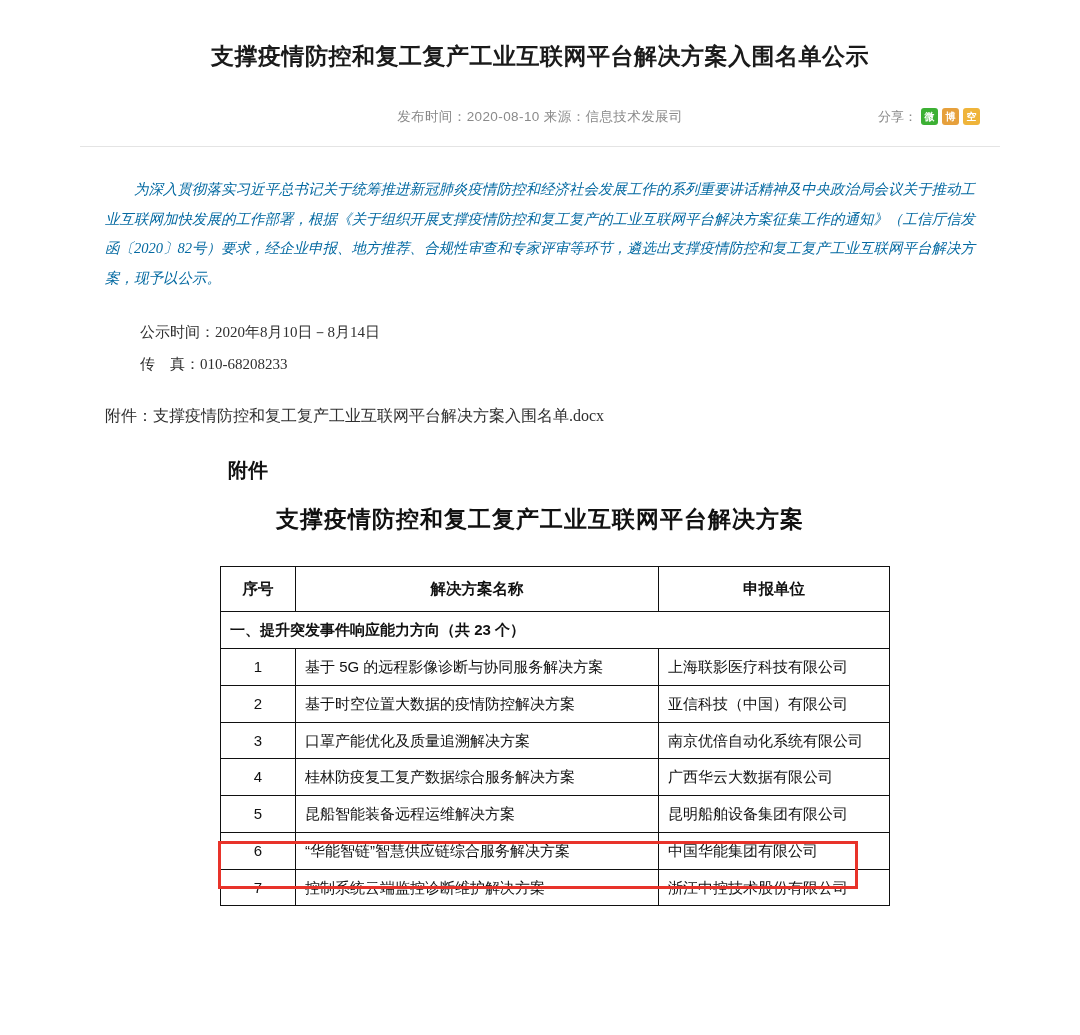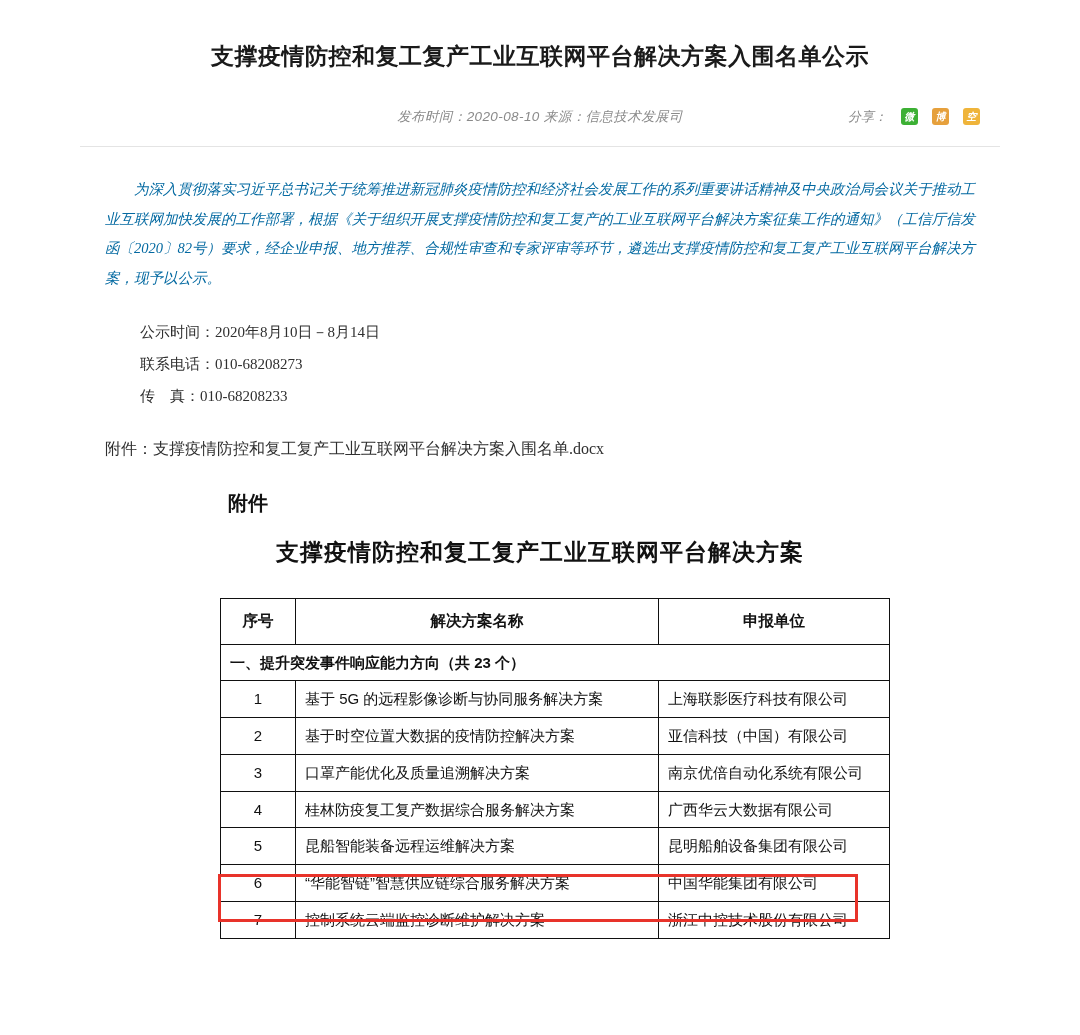--- a/index.html
+++ b/index.html
@@ -35,33 +35,32 @@
     font-family: "Liberation Sans", sans-serif;
   }
   .meta-row {
     margin-top: 34px;
     display: flex;
     align-items: center;
     justify-content: center;
     position: relative;
     font-size: 13.5px;
     color: #8a8a8a;
-    font-style: italic;
   }
   .meta-center {
     letter-spacing: 0.4px;
   }
   .meta-share {
     position: absolute;
     right: 60px;
     top: 50%;
     transform: translateY(-50%);
     display: flex;
     align-items: center;
-    gap: 14px;
+    gap: 4px;
     font-size: 13px;
     color: #8a8a8a;
   }
   .share-icon {
     display: inline-block;
     width: 17px;
     height: 17px;
     border-radius: 3px;
     position: relative;
     line-height: 17px;
@@ -191,21 +190,20 @@
     </div>
 
     <div class="divider"></div>
 
     <div class="body-text">
       <span class="indent">为深入贯彻落实习近平总书记关于统筹推进新冠肺炎疫情防控和经济社会发展工作的系列重要讲话精神及中央政治局会议关于推动工业互联网加快发展的工作部署，根据《关于组织开展支撑疫情防控和复工复产的工业互联网平台解决方案征集工作的通知》（工信厅信发函〔2020〕82号）要求，经企业申报、地方推荐、合规性审查和专家评审等环节，遴选出支撑疫情防控和复工复产工业互联网平台解决方案，现予以公示。</span>
     </div>
 
     <div class="info-block">
       <div>公示时间：2020年8月10日－8月14日</div>
-      <div>联系电话：010-68208273</div>
       <div>传    真：010-68208233</div>
     </div>
 
     <div class="attach-line">附件：支撑疫情防控和复工复产工业互联网平台解决方案入围名单.docx</div>
 
     <div class="attach-doc">
       <div class="attach-label">附件</div>
       <div class="attach-title">
         <div>支撑疫情防控和复工复产工业互联网平台解决方案</div>
       </div>

